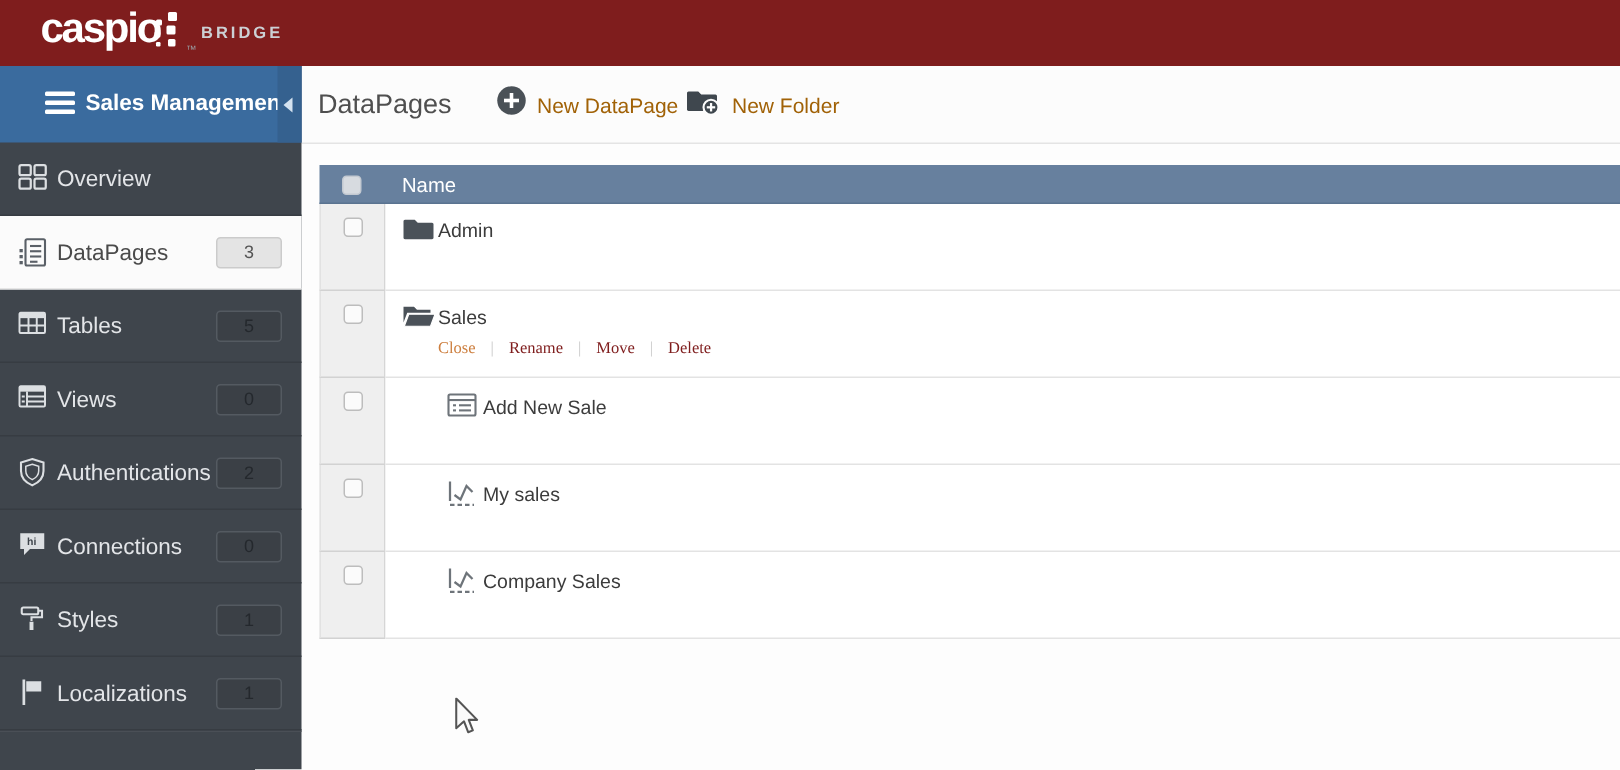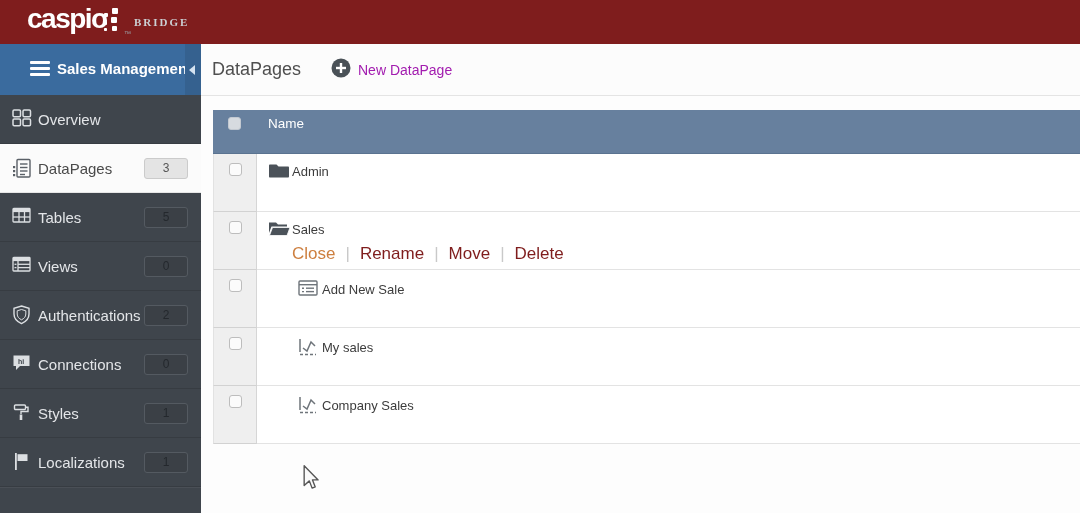--- a/index.html
+++ b/index.html
@@ -4,21 +4,21 @@
 <style>
   * { box-sizing: border-box; margin: 0; padding: 0; }
   html,body { width:1080px; height:513px; overflow:hidden; }
   body { position:relative; font-family:"Liberation Sans", sans-serif; background:#fdfdfd; }
 
   
   .topbar { position:absolute; left:0; top:0; width:1080px; height:44px; background:#7f1d1d; z-index:5; }
   .logo-text { position:absolute; left:27px; top:3px; color:#ffffff; font-size:28px; font-weight:bold; letter-spacing:-1.5px; }
   .logo-mark { position:absolute; left:102px; top:7px; }
   .logo-tm { position:absolute; left:124px; top:30px; color:#9aa0a6; font-size:7px; }
-  .product-label { position:absolute; left:134px; top:16px; color:#ccd0d4; font-size:11px; font-weight:bold; letter-spacing:2px;font-family:Liberation Serif, serif; }
+  .product-label { position:absolute; left:134px; top:16px; color:#ccd0d4; font-size:11px; font-weight:bold; letter-spacing:2px; }
 
   
   .sidebar { position:absolute; left:0; top:44px; width:201px; height:469px; background:#3f454c; z-index:4; }
   .sb-header { position:relative; height:51px; background:#3a6b9e; }
   .hamburger-icon { position:absolute; left:30px; top:17px; width:20px; height:16px; }
   .hamburger-icon span { display:block; height:3px; background:#fff; border-radius:1px; margin-bottom:3px; }
   .sb-title { position:absolute; left:57px; top:16px; color:#ffffff; font-size:15px; font-weight:bold; }
   .collapse-strip { position:absolute; right:0; top:0; width:16px; height:51px; background:#35618f; cursor:pointer; }
   .collapse-arrow { position:absolute; left:4px; top:21px; width:0; height:0;
     border-top:5px solid transparent; border-bottom:5px solid transparent; border-right:6px solid #d4e2f0; }
@@ -32,47 +32,47 @@
   .sb-item.selected .sb-label { color:#4a4a4a; }
   .sb-item.selected .sb-icon { color:#5a6067; }
   .sb-item.selected .sb-badge { background:#e4e4e4; border-color:#cbcbcb; color:#555555; }
   .sb-stub { height:17px; border-top:1px solid #4a4f56; }
 
   
   .main { position:absolute; left:201px; top:44px; width:879px; height:469px; background:#fdfdfd; }
   .toolbar { position:absolute; left:0; top:0; width:100%; height:52px; background:#fcfcfc; border-bottom:1px solid #e4e4e4; }
   .tb-title { position:absolute; left:11px; top:15px; font-size:18px; color:#4f4f4f; }
   .tb-btn { position:absolute; top:0; height:51px; display:flex; align-items:center; gap:7px; cursor:pointer; }
-  .tb-btn .lbl { font-size:14px; color:#a21caf; }
+  .tb-btn .lbl { font-size:14px; color:#a16207; }
   #btn-new-datapage { left:130px; }
   #btn-new-folder { left:256px; }
   #btn-bulk-actions { left:370px; cursor:default; }
   #btn-bulk-actions .lbl { color:#b2b2b2; }
   .caret-down-icon { width:0; height:0; border-left:4px solid transparent; border-right:4px solid transparent;
     border-top:5px solid #b2b2b2; margin-left:3px; }
 
   
   .dp-table { position:absolute; left:12px; top:66px; right:0; }
-  .t-header { display:flex; height:44px; background:#67809e; border-bottom:1px solid #5a7390; }
+  .t-header { display:flex; height:26px; background:#67809e; border-bottom:1px solid #5a7390; }
   .t-header .cb-cell { width:44px; position:relative; background:transparent; }
   .t-header .name-cell { flex:1; color:#ffffff; font-size:13.5px; line-height:28px; padding-left:11px; }
   .checkbox { position:absolute; left:15px; width:13px; height:13px; border-radius:3px; cursor:pointer; }
   .t-header .checkbox { top:7px; background:#d7dbe0; border:1px solid #c3c9d1; }
   .t-row { display:flex; height:58px; cursor:pointer; }
   .t-row .cb-cell { width:44px; background:#efefef; border-left:1px solid #e2e2e2;
     border-right:1px solid #d6d6d6; border-bottom:1px solid #d2d2d2; position:relative; }
   .t-row .checkbox { top:9px; background:#fbfbfb; border:1px solid #bdbdbd; }
   .t-row .name-cell { flex:1; background:#ffffff; border-bottom:1px solid #e3e3e3; position:relative; }
   .row-icon { position:absolute; top:8px; color:#4b5259; }
   .lvl0 .row-icon { left:11px; }
   .lvl1 .row-icon { left:41px; top:10px; color:#6e747a; }
   .row-label { position:absolute; top:10px; font-size:13px; color:#3c3c3c; }
   .lvl0 .row-label { left:35px; }
   .lvl1 .row-label { left:65px; top:12px; }
-  .row-actions { position:absolute; left:35px; top:32px; display:flex; align-items:center; gap:10px; font-size:17px; }
+  .row-actions { position:absolute; left:35px; top:32px; display:flex; align-items:center; gap:10px; font-size:11px;font-family:Liberation Serif, serif; }
   .action-link { color:#7f1d1d; cursor:pointer; }
   .action-link.close { color:#cd7f3f; }
   .action-sep { color:#c9c9c9; }
 
   
   .mouse-cursor { position:absolute; left:302px; top:465px; z-index:20; }
 </style>
 </head>
 <body>
 
@@ -223,20 +223,31 @@
       <span>
         <svg width="20" height="20" viewBox="0 0 20 20">
           <circle cx="10" cy="10" r="9.5" fill="#4a5157"></circle>
           <rect x="5" y="8.8" width="10" height="2.4" fill="#fff"></rect>
           <rect x="8.8" y="5" width="2.4" height="10" fill="#fff"></rect>
         </svg>
       </span>
       <span class="lbl">New DataPage</span>
     </span>
 
+    <span class="tb-btn" id="btn-new-folder">
+      <span>
+        <svg width="24" height="19" viewBox="0 0 24 19">
+          <path d="M1 3 H8.5 L10.5 5 H20 C20.5 5 21 5.5 21 6 V15 C21 15.5 20.5 16 20 16 H2 C1.5 16 1 15.5 1 15 V4 C1 3.5 1.5 3 2 3 Z" fill="#3f474e"></path>
+          <circle cx="17" cy="13.5" r="5" fill="#3f474e" stroke="#fcfcfc" stroke-width="1.4"></circle>
+          <rect x="14.2" y="12.8" width="5.6" height="1.5" fill="#fff"></rect>
+          <rect x="16.3" y="10.7" width="1.5" height="5.6" fill="#fff"></rect>
+        </svg>
+      </span>
+      <span class="lbl">New Folder</span>
+    </span>
 
   </div>
 
   <div class="dp-table">
 
     <div class="t-header">
       <div class="cb-cell">
         <span class="checkbox"></span>
       </div>
       <div class="name-cell">Name</div>

